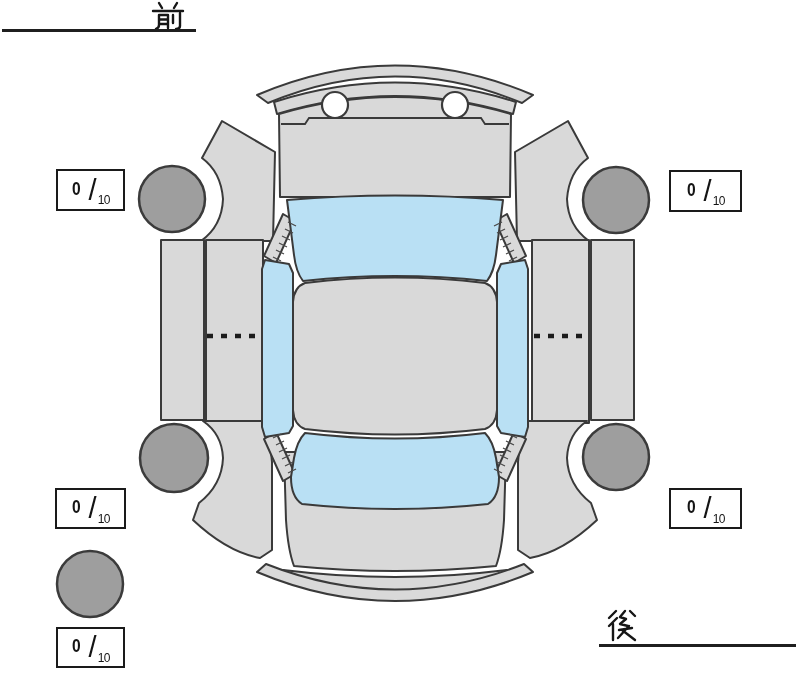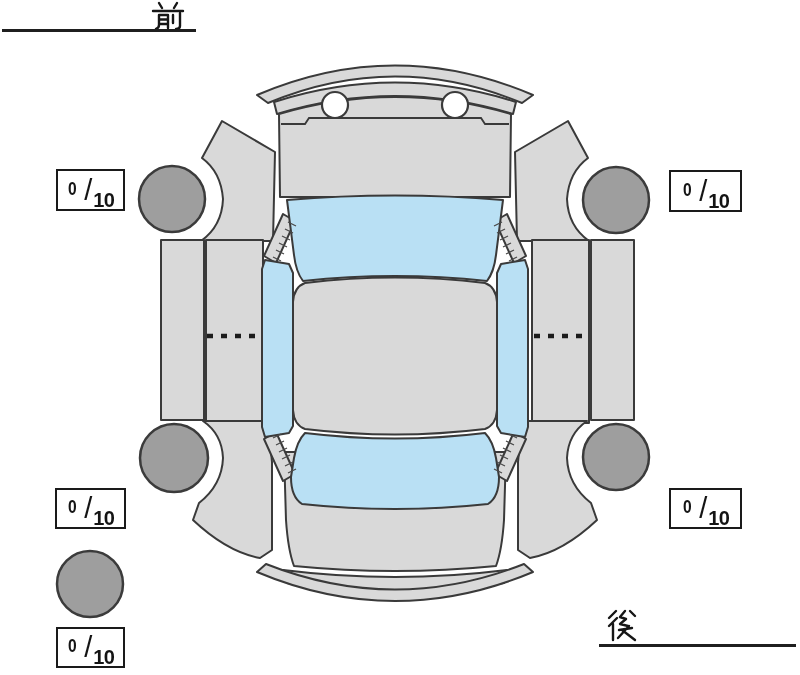--- a/index.html
+++ b/index.html
@@ -20,21 +20,21 @@
   .hatch path{fill:none;stroke:#4a4a4a;stroke-width:1.3;}
 
   
   .tread-box{
     position:absolute;box-sizing:border-box;background:#ffffff;
     border:2px solid #1a1a1a;display:flex;align-items:center;justify-content:center;
     color:#141414;
   }
   .t-val{font-size:19px;font-weight:700;transform:scaleX(.82);margin-right:6px;margin-top:-3px;}
   .t-slash{font-size:29px;font-weight:400;line-height:.9;margin:0 1px;}
-  .t-max{font-size:20px;font-weight:700;margin-top:20px;letter-spacing:-.5px;}
+  .t-max{font-size:12px;font-weight:400;margin-top:20px;letter-spacing:-.5px;}
 
   
   .kanji-label{position:absolute;}
   .kanji{stroke:#161616;stroke-width:2.4;fill:none;stroke-linecap:round;stroke-linejoin:round;}
   .ghost{position:absolute;opacity:0;font-size:10px;pointer-events:none;}
   .underline{position:absolute;height:3px;background:#1f1f1f;}
 </style>
 </head>
 <body>
 

